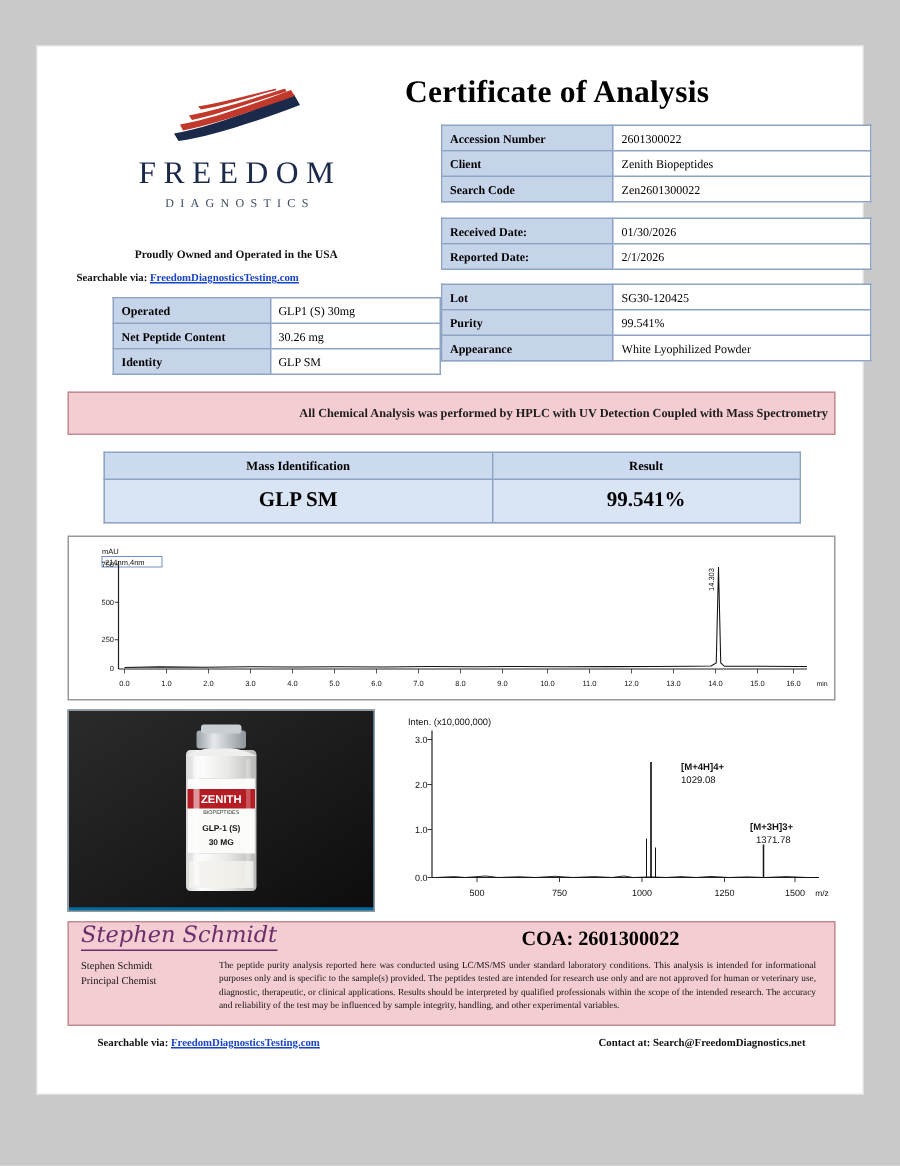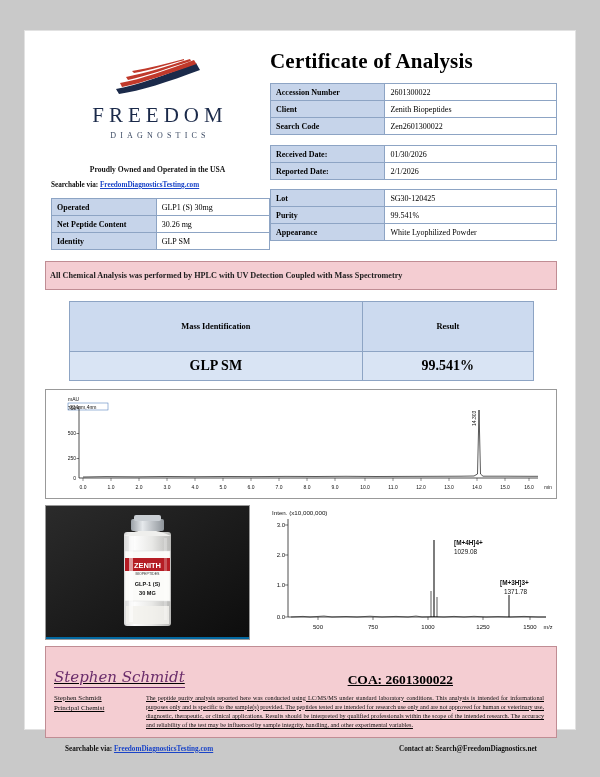--- a/index.html
+++ b/index.html
@@ -94,20 +94,21 @@
     letter-spacing: .2px;
     margin-bottom: 9px;
     margin-top: 4px;
   }
 
   
   table.kv {
     border-collapse: collapse;
     width: 100%;
     font-size: 8px;
+    margin-left: 24px;
   }
   table.kv td {
     border: 1px solid #8da4c4;
     padding: 2.5px 5px;
     height: 11px;
     vertical-align: middle;
   }
   td.k {
     background: #c6d4ea;
     font-weight: bold;
@@ -134,39 +135,39 @@
     align-items: flex-start;
   }
   .bottom-left { width: 225px; }
   .bottom-right { width: 287px; }
 
   
   .notice {
     margin-top: 11px;
     border: 1px solid #c08d94;
     background: #f4cdd2;
-    text-align: left;
+    text-align: right;
     font-size: 8.2px;
     font-weight: bold;
     color: #1d1d1d;
     padding: 9px 4px;
   }
 
   
   .massid {
     margin: 11px auto 0 auto;
     width: 465px;
     border-collapse: collapse;
   }
   .massid th {
     border: 1px solid #8da4c4;
     background: #ccdaef;
     font-size: 8.4px;
     font-weight: bold;
-    padding: 20px;
+    padding: 4px;
     color:#000;
   }
   .massid td {
     border: 1px solid #8da4c4;
     background: #d9e4f4;
     font-size: 14px;
     font-weight: bold;
     text-align: center;
     padding: 6px 4px;
     color:#000;
@@ -201,23 +202,22 @@
     height: 133px;
     position: relative;
   }
   .ms-box svg { display:block; }
 
   
   .footer {
     margin-top: 6px;
     border: 1px solid #c08d94;
     background: #f4cdd2;
-    padding: 22px 8px 7px 8px;
+    padding: 0 8px 7px 8px;
     position: relative;
-    text-decoration: underline;
   }
   .sig-row {
     display: flex;
     align-items: flex-end;
     justify-content: space-between;
   }
   .sig {
     font-family: "DejaVu Serif", serif;
     font-style: italic;
     font-size: 15px;

